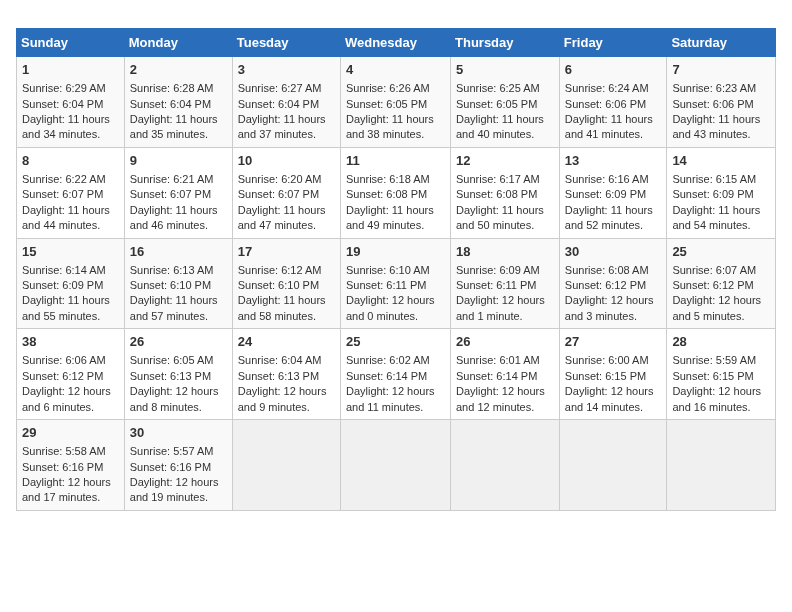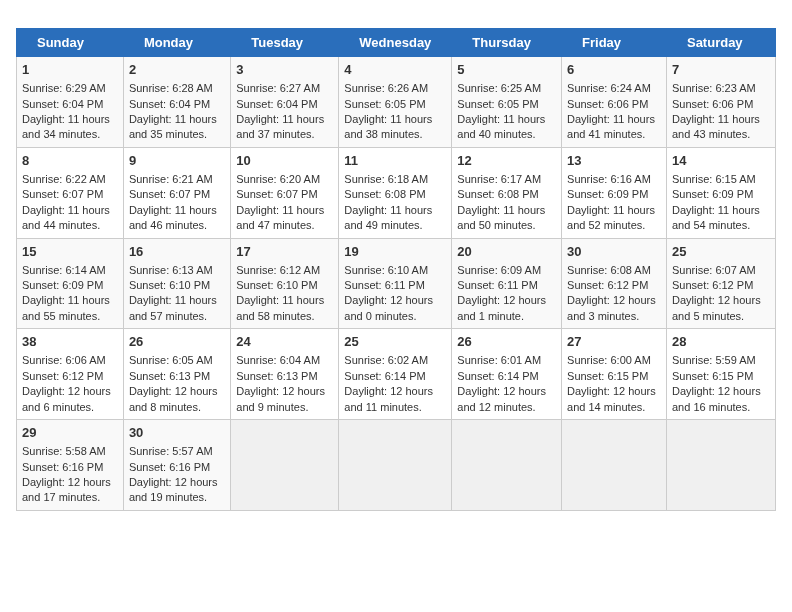--- a/index.html
+++ b/index.html
@@ -49,21 +49,21 @@
       color: #555;
     }
     .calendar {
       width: 100%;
       border-collapse: collapse;
       font-size: 11px;
     }
     .calendar thead tr th {
       background-color: #2a6ebb;
       color: #fff;
-      padding: 6px 20px;
+      padding: 6px 4px;
       text-align: left;
       font-size: 13px;
       font-weight: bold;
       border: 1px solid #2a6ebb;
     }
     .calendar tbody tr td {
       vertical-align: top;
       border: 1px solid #ccc;
       padding: 4px 5px;
       width: 113px;
@@ -178,21 +178,21 @@
         </td>
         <td>
           <span class="day-number">17</span>
           <div class="day-info">Sunrise: 6:12 AM<br>Sunset: 6:10 PM<br>Daylight: 11 hours<br>and 58 minutes.</div>
         </td>
         <td>
           <span class="day-number">19</span>
           <div class="day-info">Sunrise: 6:10 AM<br>Sunset: 6:11 PM<br>Daylight: 12 hours<br>and 0 minutes.</div>
         </td>
         <td>
-          <span class="day-number">20</span>
+          <span class="day-number">18</span>
           <div class="day-info">Sunrise: 6:09 AM<br>Sunset: 6:11 PM<br>Daylight: 12 hours<br>and 1 minute.</div>
         </td>
         <td>
           <span class="day-number">30</span>
           <div class="day-info">Sunrise: 6:08 AM<br>Sunset: 6:12 PM<br>Daylight: 12 hours<br>and 3 minutes.</div>
         </td>
         <td>
           <span class="day-number">25</span>
           <div class="day-info">Sunrise: 6:07 AM<br>Sunset: 6:12 PM<br>Daylight: 12 hours<br>and 5 minutes.</div>
         </td>

